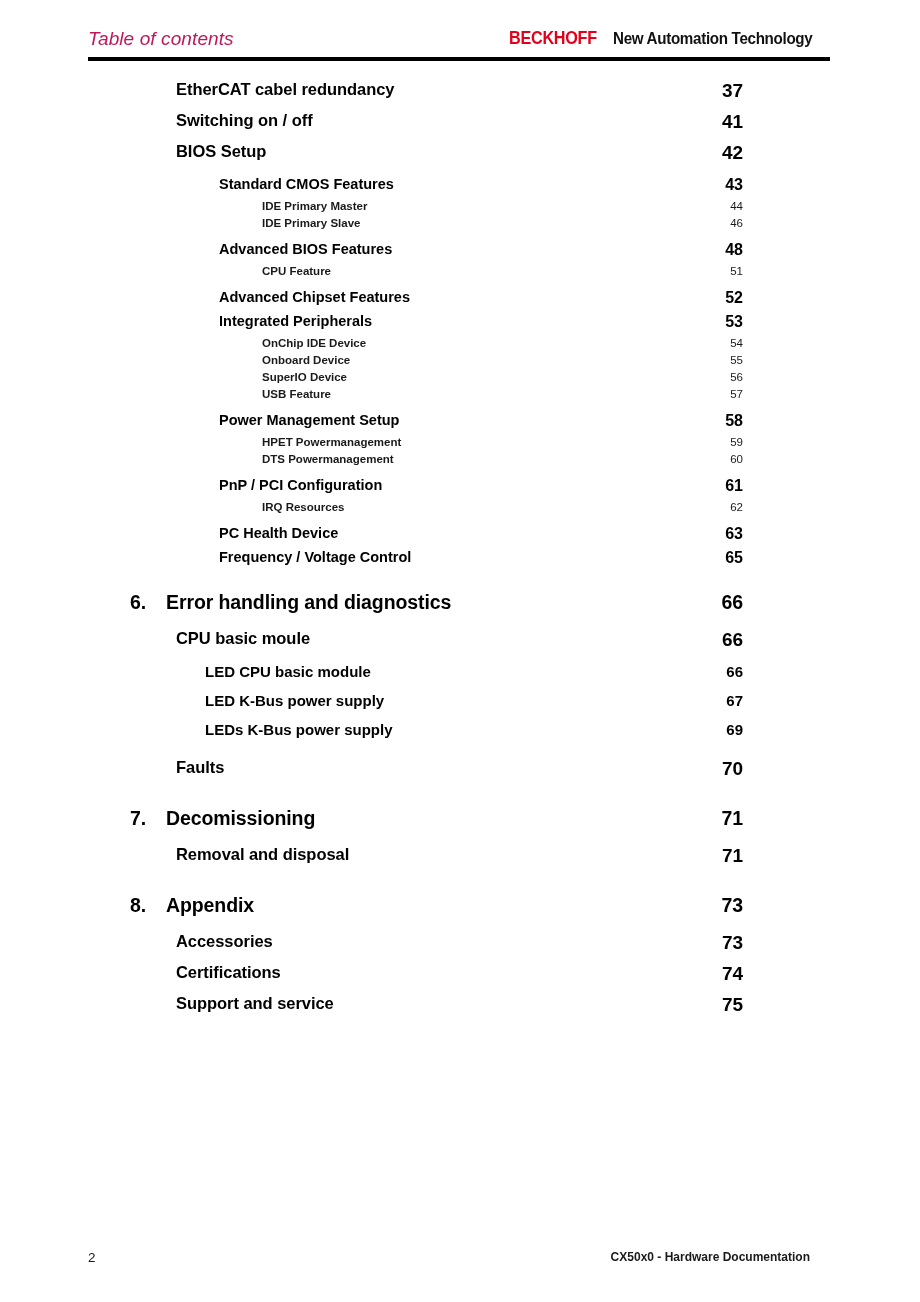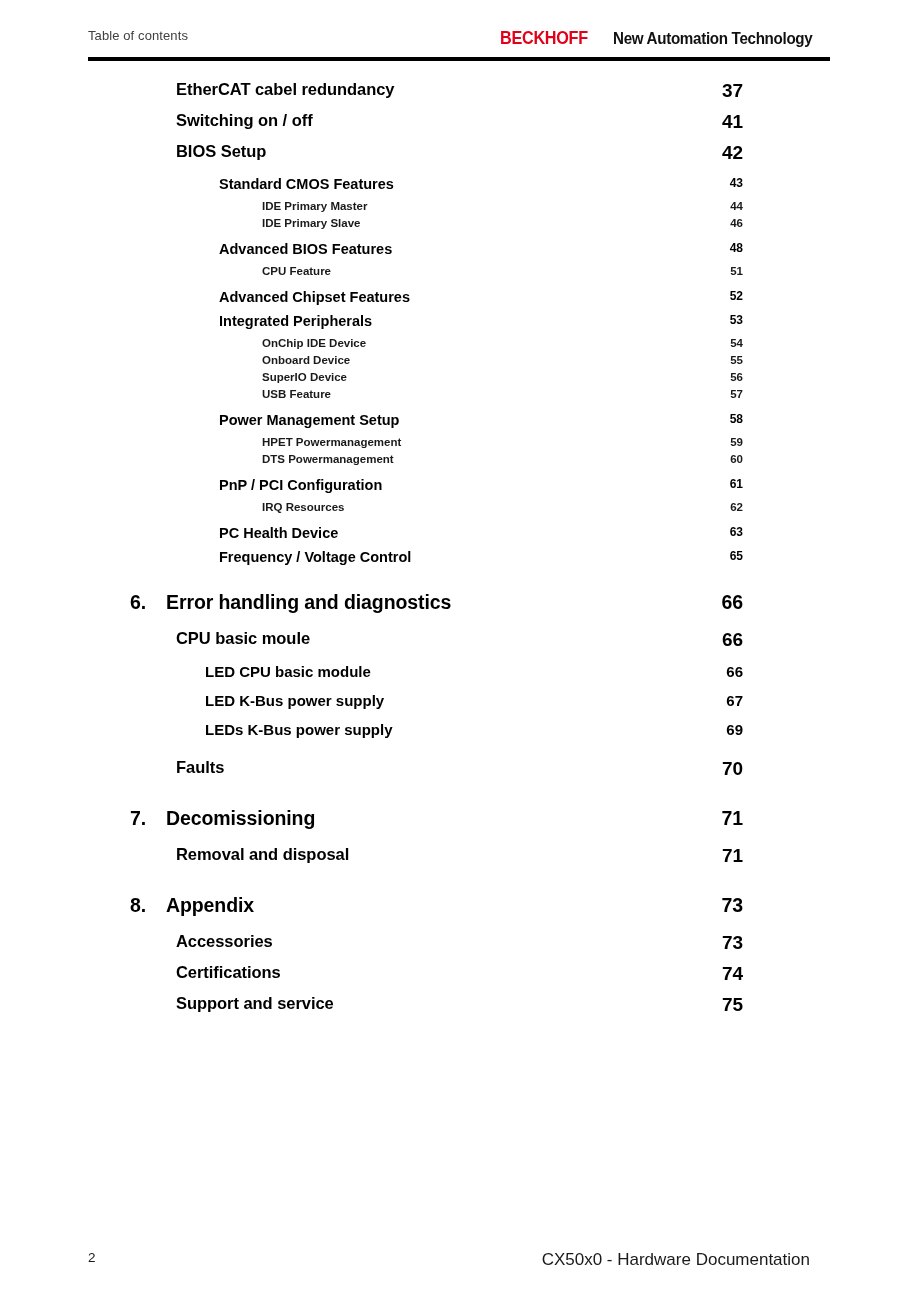--- a/index.html
+++ b/index.html
@@ -27,33 +27,34 @@
     position: absolute;
     left: 88px;
     top: 28px;
     width: 742px;
     height: 34px;
   }
   .header-title {
     position: absolute;
     left: 0;
     top: 0;
-    font-size: 13px;
+    font-size: 19px;
     font-weight: 400;
     letter-spacing: 0.1px;
-    color: #404040;
-    white-space: nowrap;
+    color: #be185d;
+    white-space: nowrap;
+    font-style: italic;
   }
   .brand {
     position: absolute;
     right: 0;
     top: 0;
     display: flex;
     align-items: baseline;
-    gap: 16px;
+    gap: 7px;
     white-space: nowrap;
   }
   .brand-mark {
     font-family: "Liberation Sans", sans-serif;
     font-size: 18px;
     font-weight: 700;
     letter-spacing: -0.3px;
     color: #e2001a;
     transform: scaleX(0.9);
     transform-origin: left center;
@@ -128,40 +129,40 @@
   .lvl1 .toc-label { margin-left: 88px; }
   .lvl1 .toc-page { font-size: 19px; font-weight: 700; }
 
   
   .lvl2 {
     height: 24px;
     font-size: 14.5px;
     font-weight: 700;
   }
   .lvl2 .toc-label { margin-left: 131px; }
-  .lvl2 .toc-page { font-size: 12px; font-weight: 700; }
+  .lvl2 .toc-page { font-size: 16px; font-weight: 700; }
 
   
   .lvl2b {
     height: 29px;
     font-size: 15px;
     font-weight: 700;
   }
   .lvl2b .toc-label { margin-left: 117px; }
   .lvl2b .toc-page { font-size: 15px; font-weight: 700; }
 
   
   .lvl3 {
     height: 17px;
     font-size: 11.5px;
     font-weight: 400;
     color: #1a1a1a;
   }
   .lvl3 .toc-label { margin-left: 174px; font-weight: bold; }
-  .lvl3 .toc-page { font-size: 11.5px; font-weight: 700; }
+  .lvl3 .toc-page { font-size: 11.5px; font-weight: 400; }
 
   
   .page-footer {
     position: absolute;
     left: 88px;
     top: 1250px;
     width: 742px;
     height: 20px;
   }
   .footer-pageno {
@@ -169,22 +170,22 @@
     left: 0;
     top: 0;
     font-size: 13.5px;
     font-weight: 400;
     color: #1a1a1a;
   }
   .footer-doc {
     position: absolute;
     right: 20px;
     top: 0;
-    font-size: 17px;
-    font-weight: 400;
+    font-size: 12px;
+    font-weight: 700;
     color: #1a1a1a;
     white-space: nowrap;
   }
 </style>
 </head>
 <body>
 
 <div class="page">
 
   <div class="page-header">

